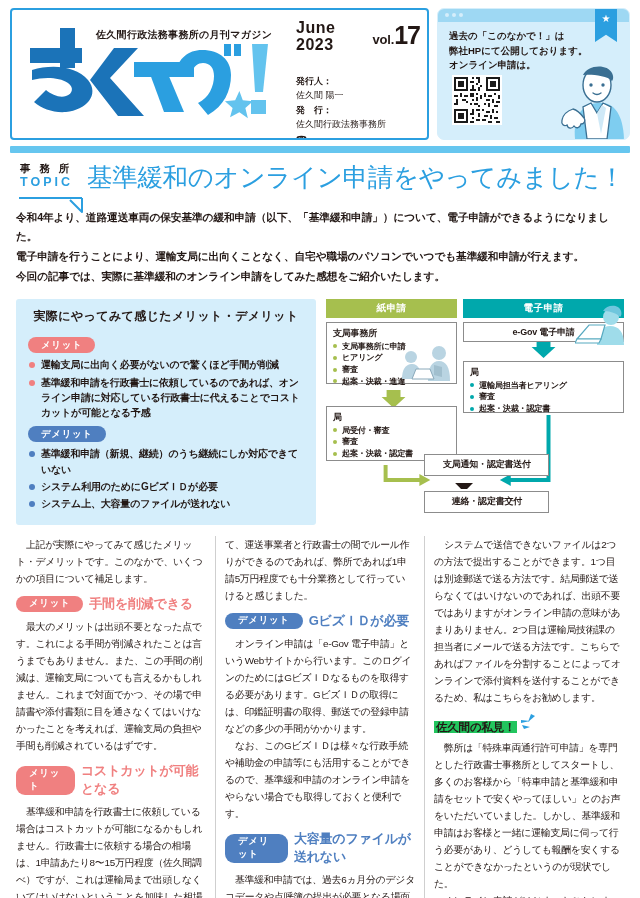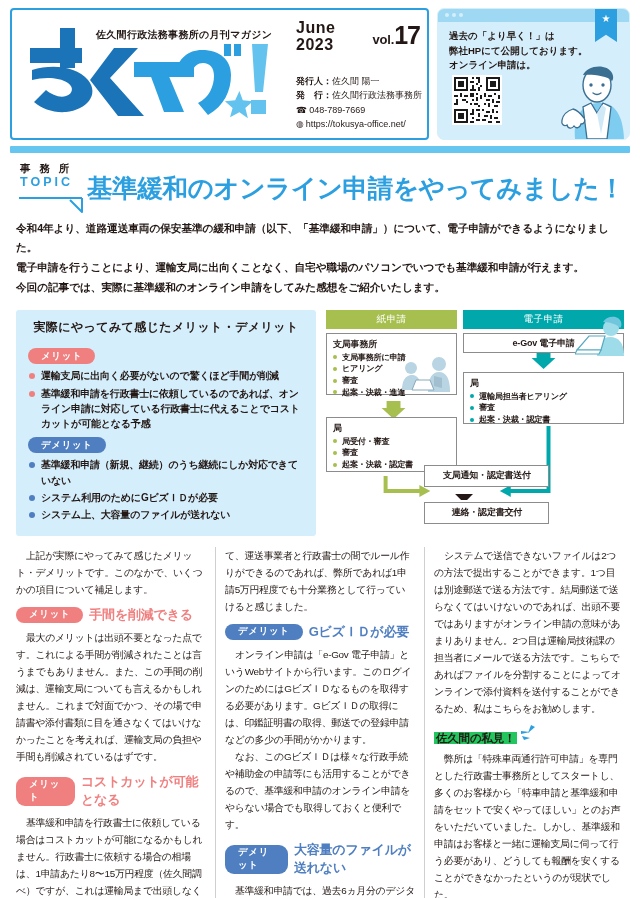--- a/index.html
+++ b/index.html
@@ -28,21 +28,21 @@
     white-space:nowrap;
   }
   .issue{position:absolute;left:284px;top:10px;width:126px;}
   .issue-line1{display:flex;align-items:flex-end;gap:2px;}
   .issue-month{font-size:16px;font-weight:bold;line-height:1.05;letter-spacing:.5px;}
   .issue-year{font-size:16px;font-weight:bold;line-height:1.05;letter-spacing:.5px;}
   .issue-volwrap{position:absolute;right:2px;top:4px;display:flex;align-items:baseline;}
   .issue-vol-label{font-size:13px;font-weight:bold;letter-spacing:-.2px;}
   .issue-vol-num{font-size:25px;font-weight:bold;line-height:.9;letter-spacing:-1px;}
   .issue-meta{margin-top:20px;font-size:9px;line-height:1.62;color:#231815;}
-  .issue-meta .row{white-space:nowrap;display:flex;align-items:baseline;}
+  .issue-meta .row{white-space:nowrap;display:flex;align-items:baseline;flex-direction:column;}
   .issue-meta .lbl{font-weight:bold;}
   .issue-meta .tel-ico,.issue-meta .web-ico{margin-right:2px;font-size:9px;}
   .issue-meta a,.issue-meta .url{color:#231815;text-decoration:none;}
 
   
   .promo{
     position:relative;flex:1 1 auto;
     background:#d5eefb;border-radius:7px;overflow:hidden;border:1px solid #d5eefb;
   }
   .promo-bar{height:13px;background:#9ed8f3;position:relative;}
@@ -63,22 +63,22 @@
 
   .blue-rule{height:7px;background:#66c6ef;margin:6px 0 0;border-radius:1px;}
 
   
   .topic{display:flex;align-items:flex-start;margin:9px 0 0;padding-left:6px;}
   .topic-badge{position:relative;flex:0 0 auto;padding:0 10px 0 4px;}
   .topic-badge .t1{font-size:10.5px;font-weight:bold;letter-spacing:3px;color:#231815;line-height:1.25;}
   .topic-badge .t2{font-size:12.5px;font-weight:bold;letter-spacing:3px;color:#2b9fe0;line-height:1.2;}
   .topic-badge .tail{position:absolute;left:2px;top:34px;width:66px;height:22px;}
   .topic-title{
-    font-size:25.5px;font-weight:bold;color:#2b9fe0;line-height:1.12;
-    letter-spacing:-.3px;margin-left:4px;margin-top:12px;
+    font-size:25.5px;font-weight:normal;color:#2b9fe0;line-height:1.12;
+    letter-spacing:-.3px;margin-left:4px;margin-top:1px;
   }
   .lead{margin:16px 6px 0;font-size:10.7px;line-height:1.85;font-weight:bold;letter-spacing:-.1px;}
   .lead p{margin:0;}
 
   
   .mid{display:flex;gap:10px;margin:12px 6px 0;align-items:flex-start;}
 
   .md-box{
     flex:0 0 300px;background:#d5eefb;border-radius:3px;
     padding:9px 12px 11px;box-sizing:border-box;
@@ -98,21 +98,21 @@
   .md-list li:before{
     content:"";position:absolute;left:1px;top:5px;width:6px;height:6px;border-radius:50%;
   }
   .md-list.merit li:before{background:#f08080;}
   .md-list.demerit li:before{background:#4f7fc0;}
 
   
   .flow{flex:1 1 auto;position:relative;height:190px;}
   .flow-col{position:absolute;top:0;}
   .flow-head{
-    color:#fff;font-size:9.5px;font-weight:normal;text-align:center;
+    color:#fff;font-size:9.5px;font-weight:bold;text-align:center;
     padding:3px 0;letter-spacing:.5px;
   }
   .flow-head.paper{background:#a6bf4e;}
   .flow-head.digital{background:#00a8ac;}
   .fbox{
     border:1px solid #8c8c8c;background:#fff;box-sizing:border-box;
     padding:4px 6px;position:relative;
   }
   .fbox .fb-title{font-size:9px;font-weight:bold;margin-bottom:1px;letter-spacing:-.2px;}
   .fbox ul{list-style:none;margin:0;padding:0;}
@@ -218,21 +218,21 @@
         <div class="promo-dots">
             <i></i>
             <i></i>
             <i></i>
           </div>
       </div>
       <div class="promo-ribbon">
         <span>★</span>
       </div>
       <div class="promo-text">
-        <div>過去の「より早く！」は</div>
+        <div>過去の「このなかで！」は</div>
         <div>弊社HPにて公開しております。</div>
         <div>オンライン申請は。</div>
       </div>
       <svg class="promo-qr" viewBox="0 0 25 25">
         <rect width="25" height="25" fill="#fff"></rect>
         <g fill="#1a1a1a">
           <path d="M1 1h7v7h-7z M2 2v5h5v-5z"></path>
             <rect x="3" y="3" width="3" height="3"></rect>
           <path d="M17 1h7v7h-7z M18 2v5h5v-5z"></path>
             <rect x="19" y="3" width="3" height="3"></rect>

